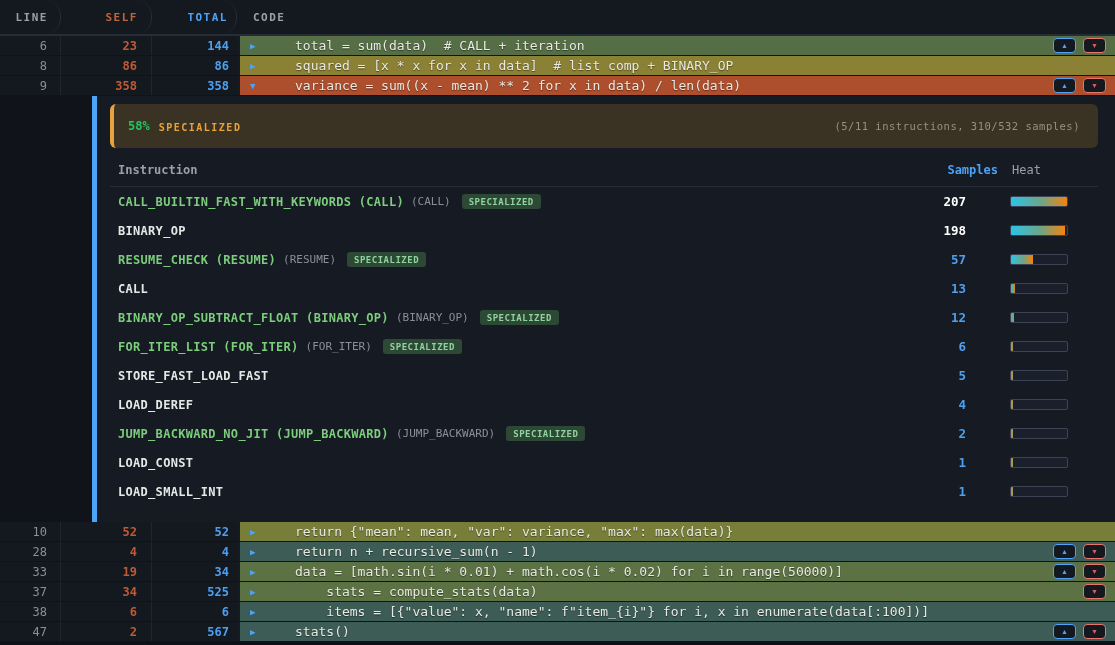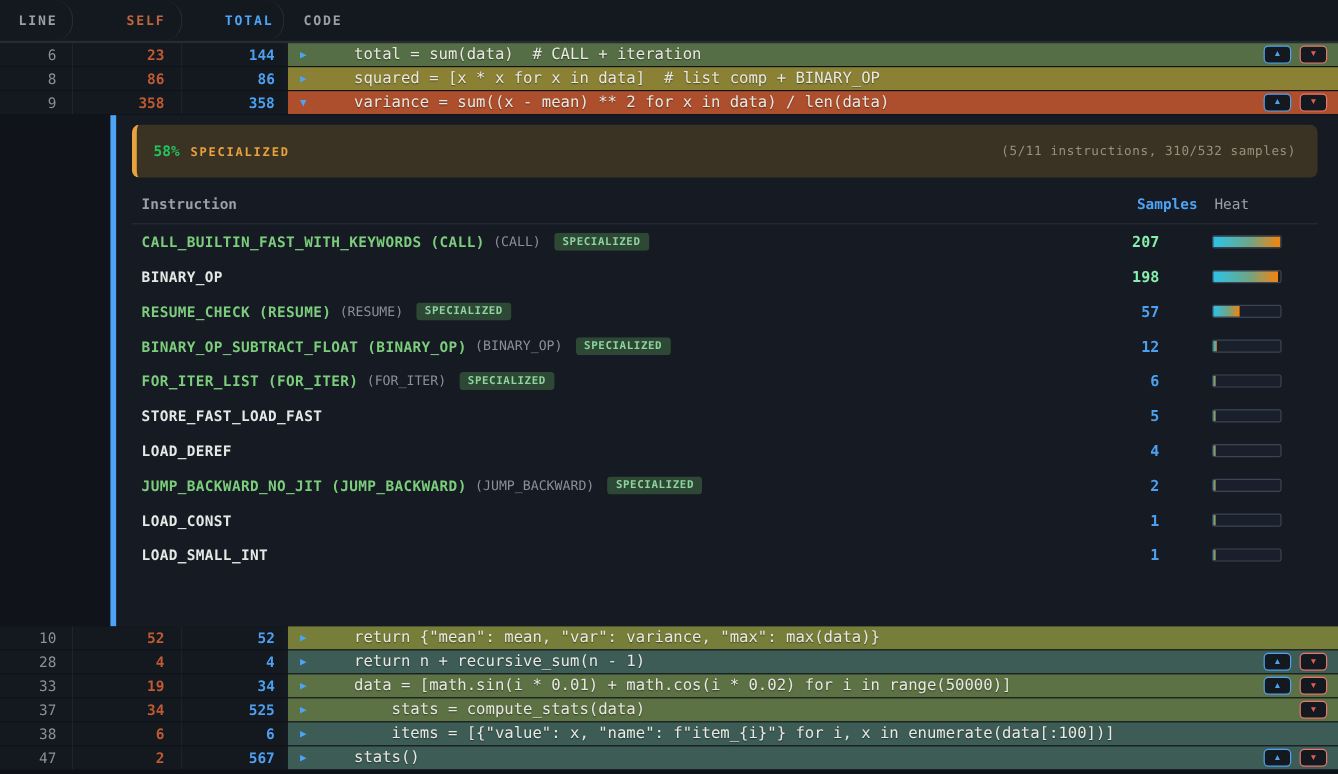--- a/index.html
+++ b/index.html
@@ -45,21 +45,21 @@
   .ithead .thh { width:58px; margin-left:12px; font-size:12px; color:#9aa0aa; padding-left:2px; }
   .irow { display:flex; align-items:center; height:29px; padding:0 30px 0 8px;gap:32px; }
   .irow:first-of-type { margin-top:4px; }
   .iname { flex:1; display:flex; align-items:center; white-space:nowrap; overflow:hidden; }
   .opname { font-size:12px; font-weight:bold; letter-spacing:.3px; }
   .opname.g { color:#7ccd7c; }
   .opname.w { color:#e6e8e6; }
   .ibase { font-size:11px; color:#8a909a; margin-left:7px; }
   .badge { font-size:9px; font-weight:bold; letter-spacing:.5px; color:#8fd39f; background:#2d4936; border-radius:3px; padding:3px 7px 2px; margin-left:11px; }
   .isamp { width:70px; text-align:right; font-size:12.5px; font-weight:bold; }
-  .isamp.hot  { color:#86efac; }
+  .isamp.hot  { color:#ffffff; }
   .isamp.cold { color:#4da0f0; }
   .iheat { width:58px; height:11px; margin-left:12px; border:1px solid #3c4454; border-radius:2px; background:#1a202b; overflow:hidden; }
   .ifill { height:100%; min-width:2px; background:linear-gradient(90deg,#2bc3e8 0%,#6fa586 55%,#f5830d 100%); }
   .footpad { height:3px; background:#0d1117; }
 </style>
 </head>
 <body>
 
 <div class="hdr">
   <div class="hc hc-line">LINE</div>
@@ -155,20 +155,29 @@
           <span class="ibase">(RESUME)</span>
           <span class="badge">SPECIALIZED</span>
         </span>
       <span class="isamp cold">57</span>
       <span class="iheat">
           <span class="ifill" style="display: block; width: 40.1%;"></span>
         </span>
     </div>
     <div class="irow">
       <span class="iname">
+          <span class="opname w">CALL</span>
+        </span>
+      <span class="isamp cold">13</span>
+      <span class="iheat">
+          <span class="ifill" style="display: block; width: 6.3%;"></span>
+        </span>
+    </div>
+    <div class="irow">
+      <span class="iname">
           <span class="opname g">BINARY_OP_SUBTRACT_FLOAT (BINARY_OP)</span>
           <span class="ibase">(BINARY_OP)</span>
           <span class="badge">SPECIALIZED</span>
         </span>
       <span class="isamp cold">12</span>
       <span class="iheat">
           <span class="ifill" style="display: block; width: 5.8%;"></span>
         </span>
     </div>
     <div class="irow">

